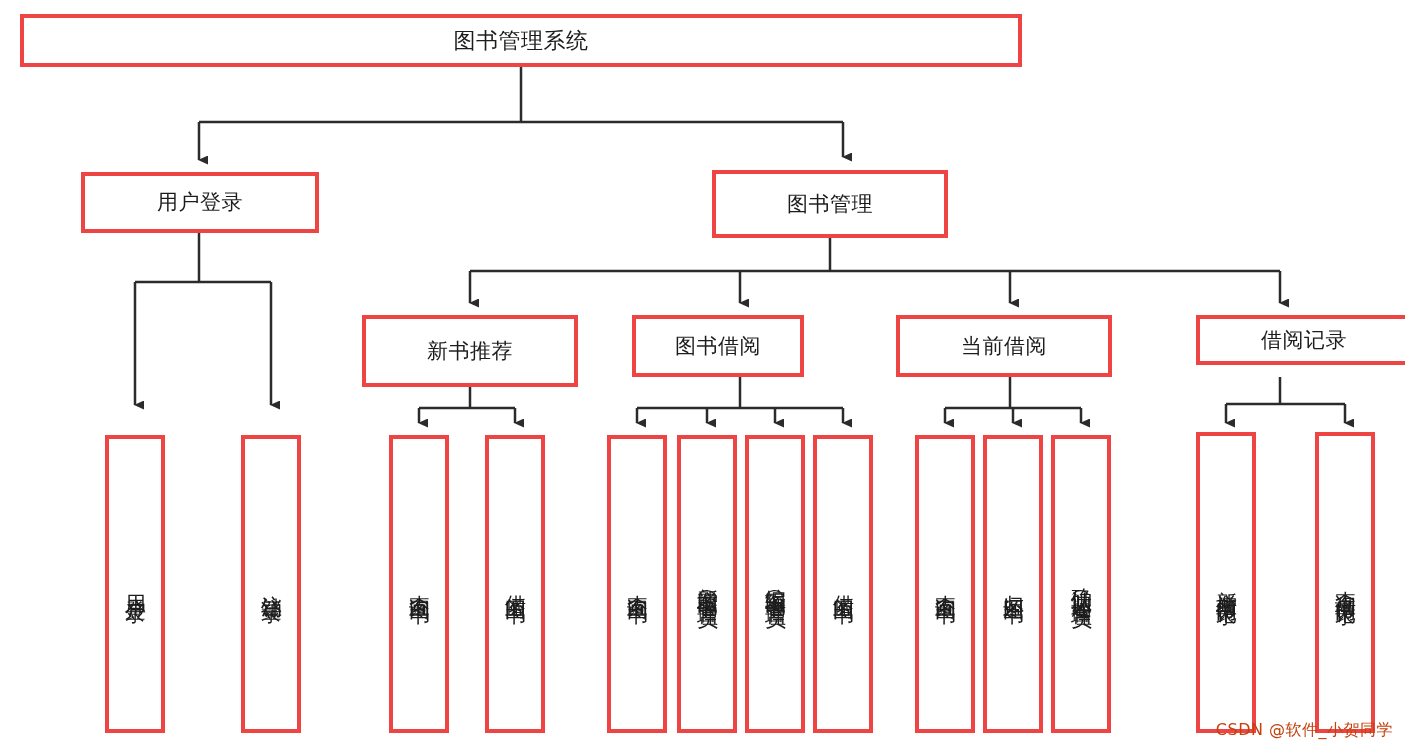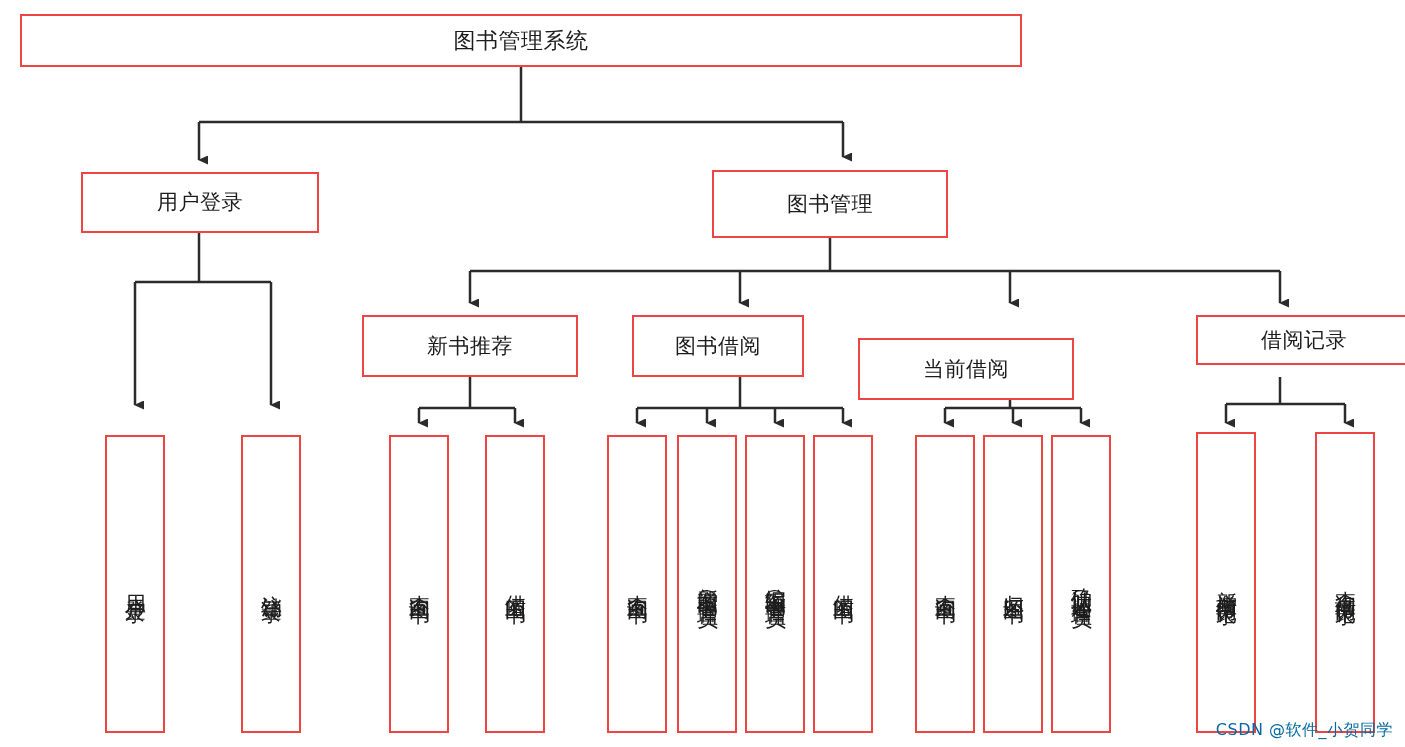--- a/index.html
+++ b/index.html
@@ -24,21 +24,21 @@
     position: absolute;
     left: 0;
     top: 0;
     width: 1405px;
     height: 747px;
   }
   .node {
     position: absolute;
     box-sizing: border-box;
     background: #ffffff;
-    border: 2px solid #ef4444;
+    border: 4px solid #ef4444;
     display: flex;
     align-items: center;
     justify-content: center;
     color: #1c1c1c;
     line-height: 1.15;
   }
   .node .node-label {
     display: block;
     text-align: center;
     white-space: pre-line;
@@ -59,21 +59,21 @@
     letter-spacing: 3px;
     line-height: 1.1;
     max-height: 100%;
   }
   #node-root .node-label { font-size: 22px; }
   .watermark {
     position: absolute;
     right: 12px;
     bottom: 6px;
     font-size: 16px;
-    color: #0369a1;
+    color: #c2410c;
     letter-spacing: 0.5px;
     user-select: none;
     white-space: nowrap;
   }
 </style>
 </head>
 <body>
 
 <div id="diagram-root">
 
@@ -132,27 +132,27 @@
     <span class="node-label">图书管理系统</span>
   </div>
 
   <div class="node horizontal" style="left:81px; top:172px; width:238px; height:61px;">
     <span class="node-label">用户登录</span>
   </div>
   <div class="node horizontal" style="left:712px; top:170px; width:236px; height:68px;">
     <span class="node-label">图书管理</span>
   </div>
 
-  <div class="node horizontal" style="left:362px; top:315px; width:216px; height:62px;">
+  <div class="node horizontal" style="left:362px; top:315px; width:216px; height:72px;">
     <span class="node-label">新书推荐</span>
   </div>
   <div class="node horizontal" style="left:632px; top:315px; width:172px; height:62px;">
     <span class="node-label">图书借阅</span>
   </div>
-  <div class="node horizontal" style="left:858px; top:315px; width:216px; height:62px;margin-top:23px;">
+  <div class="node horizontal" style="left:896px; top:315px; width:216px; height:62px;">
     <span class="node-label">当前借阅</span>
   </div>
   <div class="node horizontal" style="left:1196px; top:315px; width:216px; height:50px;">
     <span class="node-label">借阅记录</span>
   </div>
 
   <div class="node vertical" style="left:105px; top:435px; width:60px; height:298px;">
     <span class="node-label">用户登录</span>
   </div>
   <div class="node vertical" style="left:241px; top:435px; width:60px; height:298px;">

